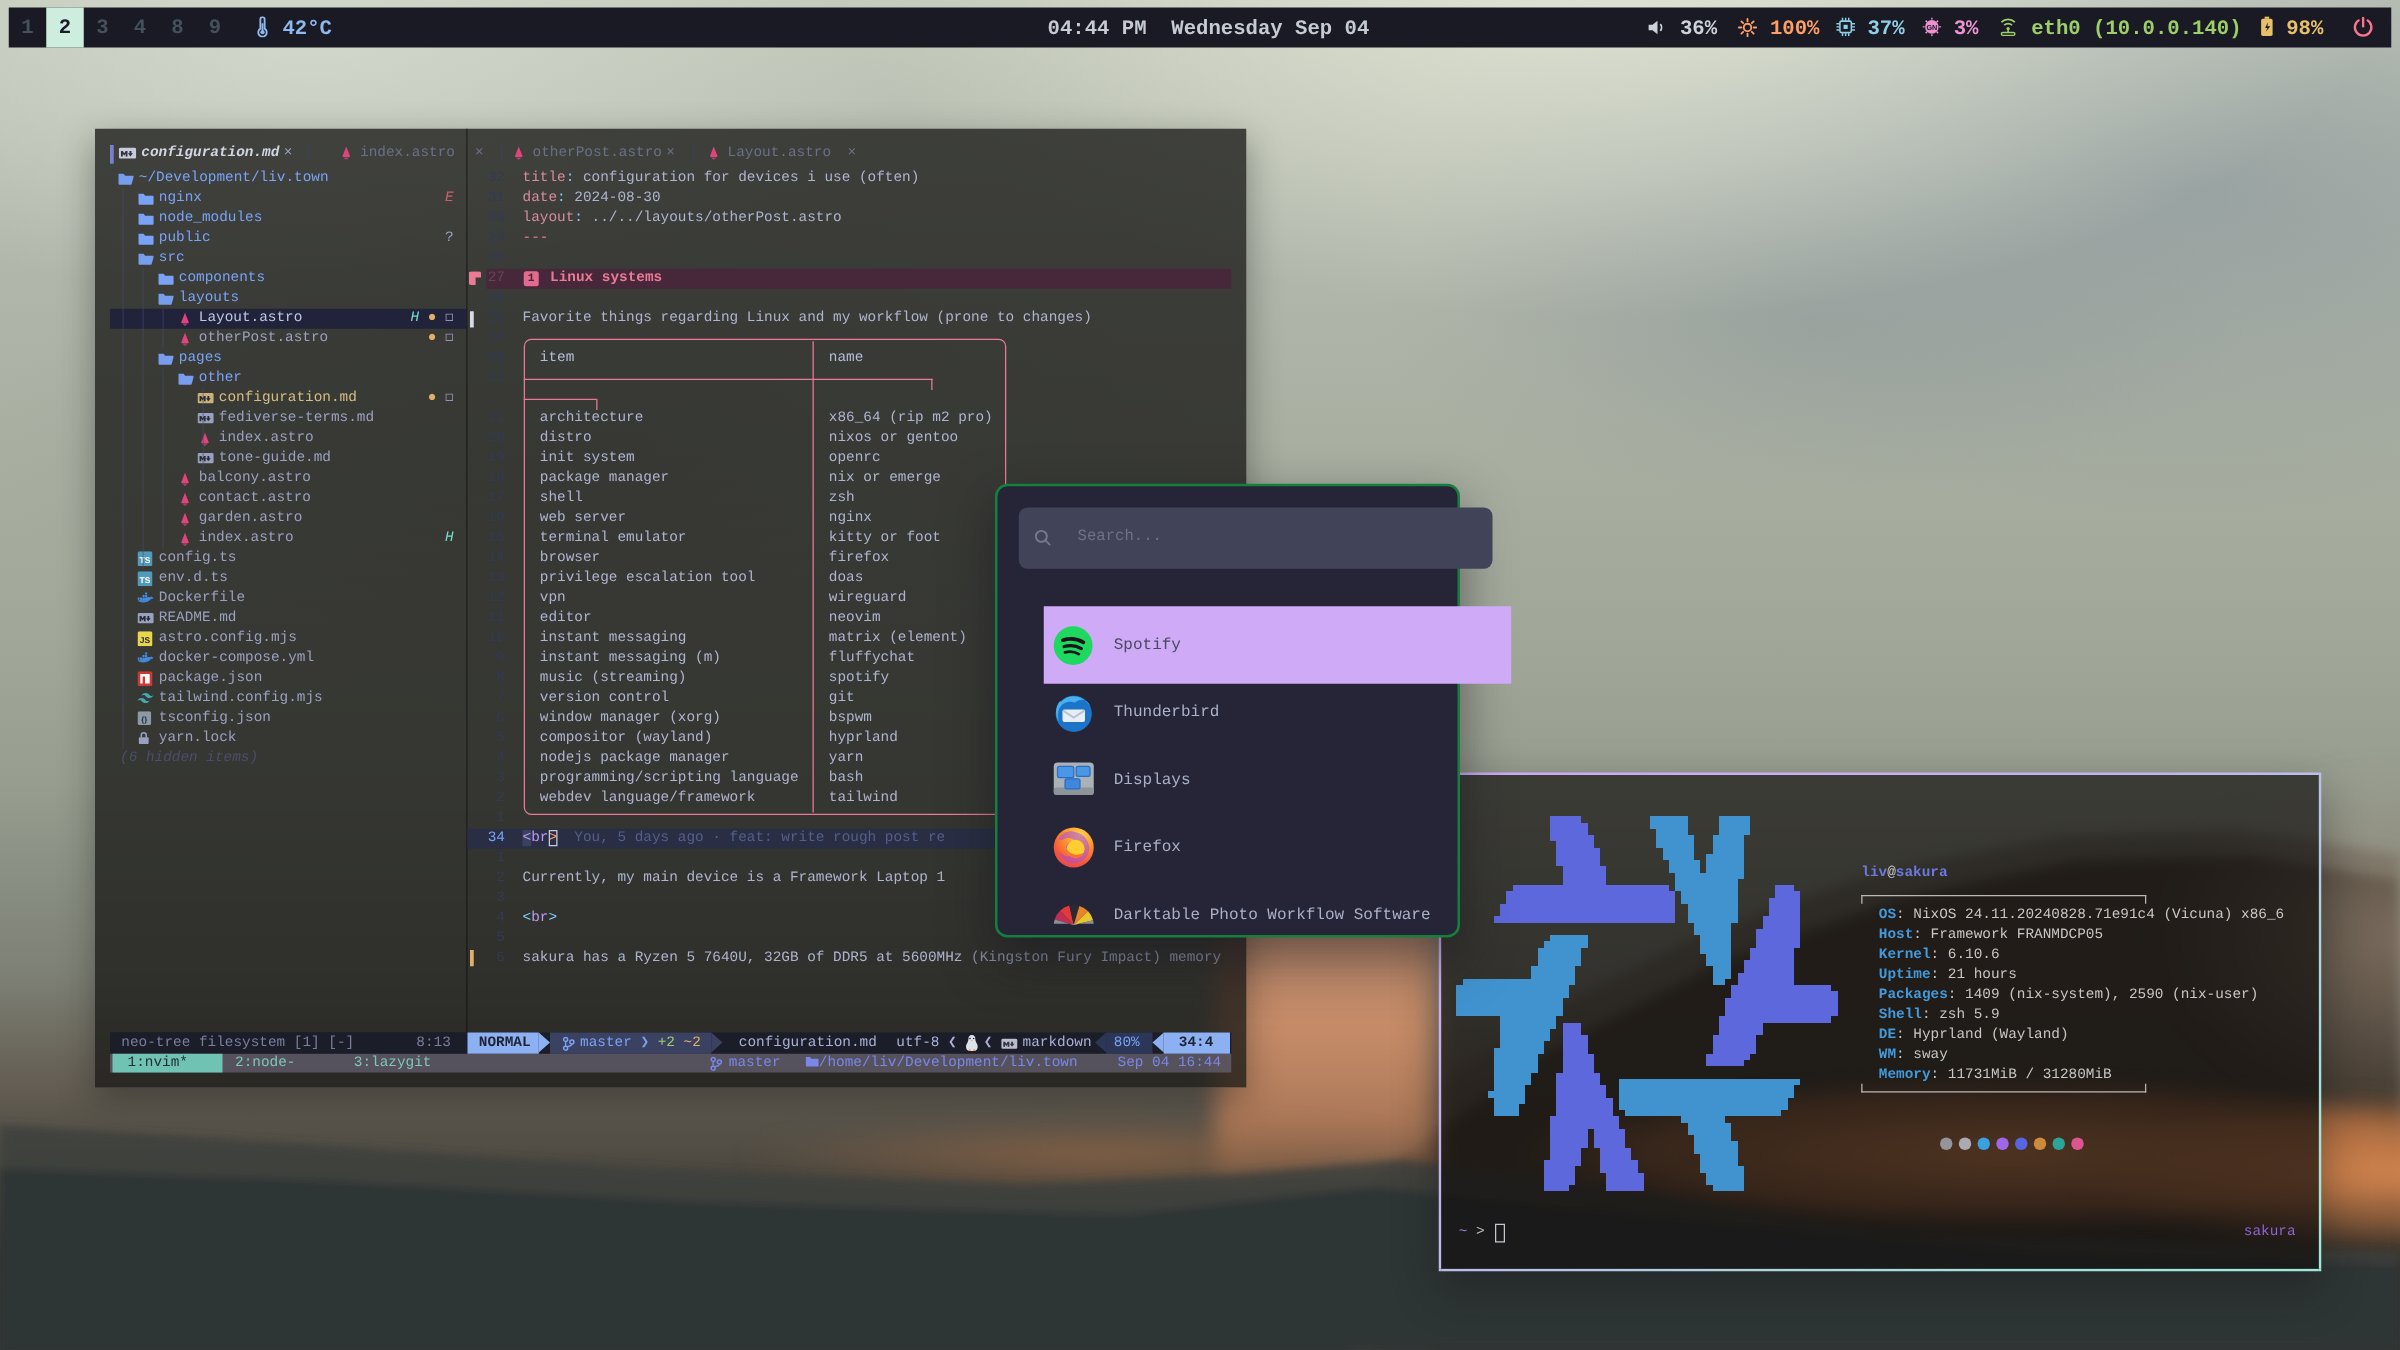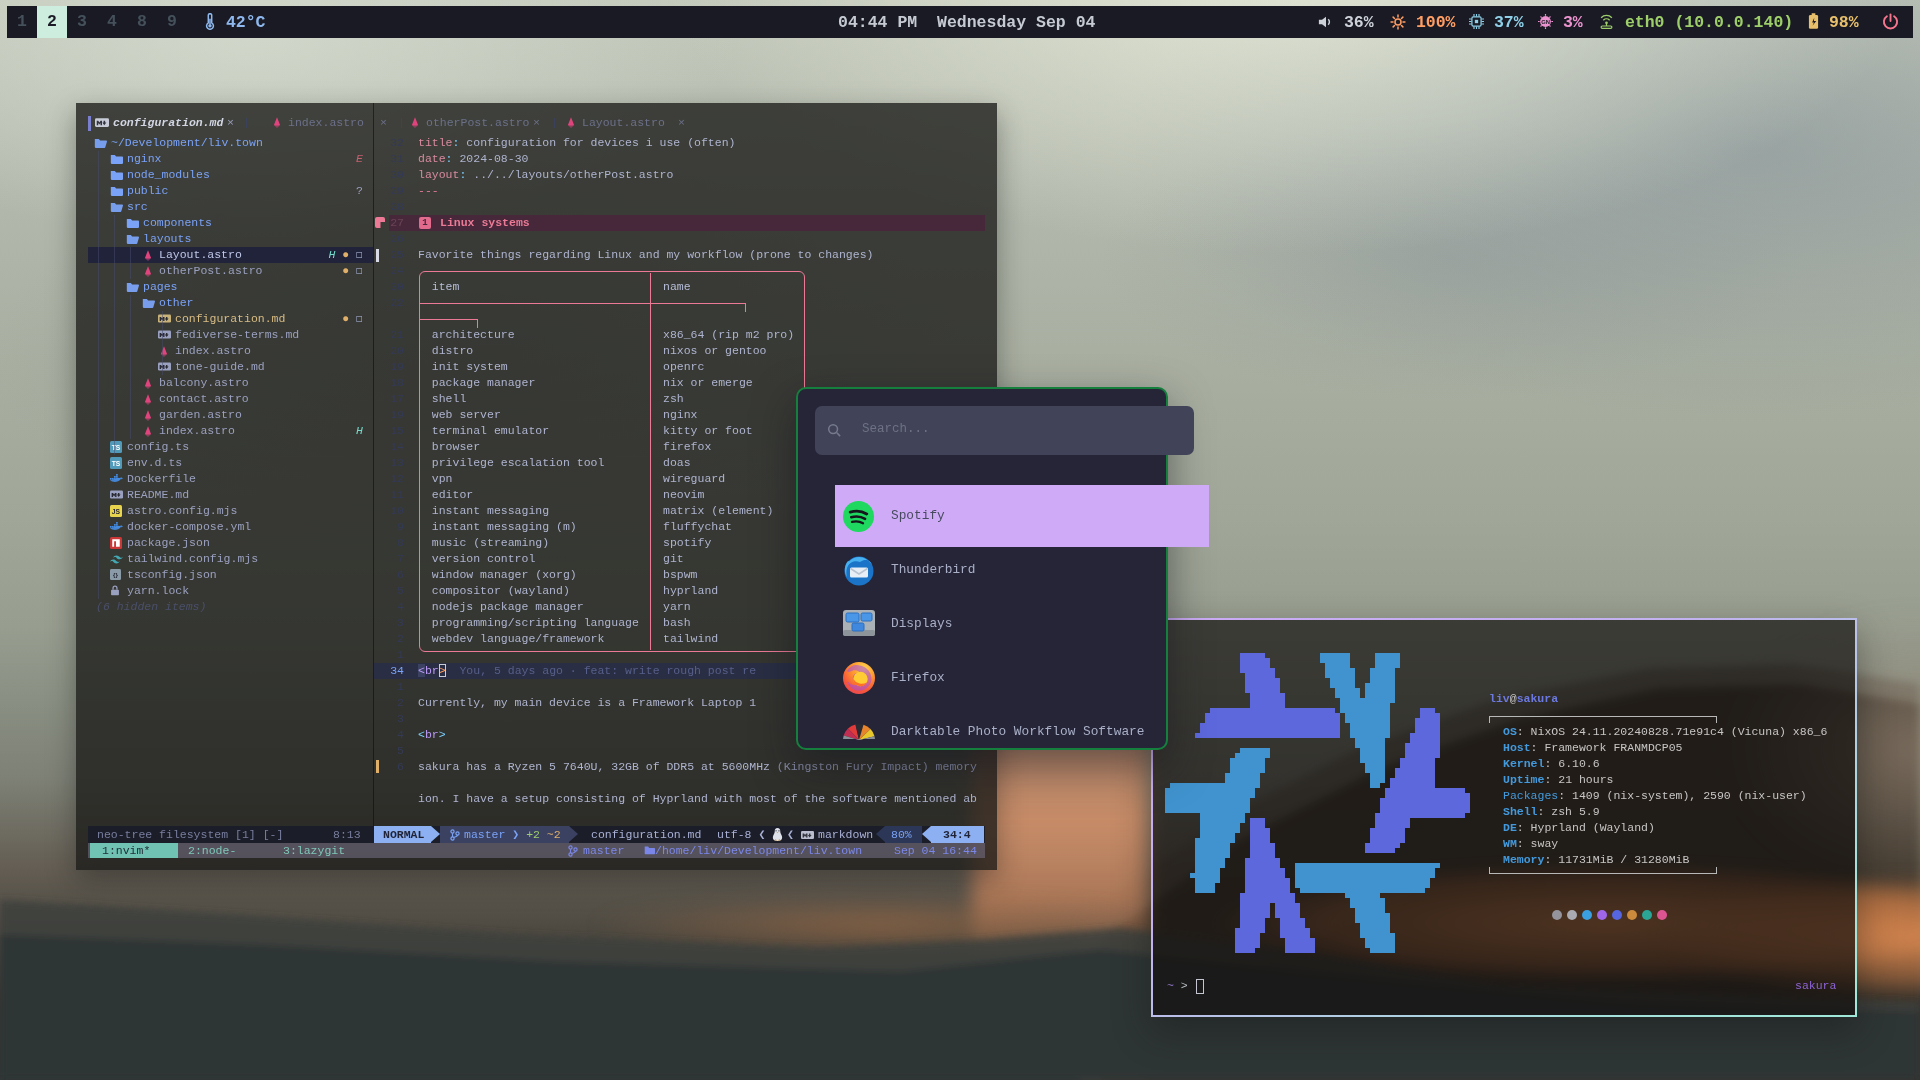--- a/index.html
+++ b/index.html
@@ -339,21 +339,20 @@
       <div class="lt" style="top:560px"><span style="background:#3b4261;color:#bb9af7">&lt;</span><span style="color:#bb9af7">br</span><span style="color:#ff9e64;outline:1.2px solid #c8ccd8;outline-offset:-1px">&gt;</span><span style="color:#565f89">  You, 5 days ago · feat: write rough post re</span></div>
       <div class="ln" style="top:576px;color:#333a55">1</div>
       <div class="ln" style="top:592px;color:#333a55">2</div>
       <div class="lt" style="top:592px"><span style="color:#aeb4cf">Currently, my main device is a Framework Laptop 1</span></div>
       <div class="ln" style="top:608px;color:#333a55">3</div>
       <div class="ln" style="top:624px;color:#333a55">4</div>
       <div class="lt" style="top:624px"><span style="color:#7dcfff">&lt;</span><span style="color:#bb9af7">br</span><span style="color:#7dcfff">&gt;</span></div>
       <div class="ln" style="top:640px;color:#333a55">5</div>
       <div class="ln" style="top:656px;color:#333a55">6</div>
       <div class="lt" style="top:656px"><span style="color:#aeb4cf">sakura has a Ryzen 5 7640U, 32GB of DDR5 at 5600MHz </span><span style="color:#878da8">(Kingston Fury Impact) memory</span></div>
-      <div class="lt" style="top:688px"><span style="color:#aeb4cf">ion. I have a setup consisting of Hyprland with most of the software mentioned ab</span></div>
   <div id="stat"><div class="seg" style="left:0;width:286px;background:#1b1d28"><span style="position:absolute;left:9px;color:#787e9e">neo-tree filesystem [1] [-]</span><span style="position:absolute;left:245px;color:#787e9e">8:13</span></div><div class="seg" style="left:286px;width:57px;background:#8cb0f2"></div><div class="seg" style="left:343px;width:0;height:0;border-top:8.5px solid transparent;border-bottom:8.5px solid transparent;border-left:9px solid #8cb0f2"></div><div class="seg" style="left:295px;color:#1f2335;font-weight:bold">NORMAL</div><div class="seg" style="left:352px;width:129px;background:#3b4261"></div><div class="seg" style="left:481px;width:0;height:0;border-top:8.5px solid transparent;border-bottom:8.5px solid transparent;border-left:9px solid #3b4261"></div><svg width="10" height="12" viewBox="0 0 10 12" style="position:absolute;left:362px;top:3px">
           <circle cx="2.5" cy="2.5" r="1.6" fill="none" stroke="#7aa2f7" stroke-width="1.2"></circle>
           <circle cx="2.5" cy="9.5" r="1.6" fill="none" stroke="#7aa2f7" stroke-width="1.2"></circle>
           <circle cx="7.5" cy="4.5" r="1.6" fill="none" stroke="#7aa2f7" stroke-width="1.2"></circle>
           <path d="M2.5 4.2v3.7M7.5 6.1c0 2-2.5 1.6-4 2.4" fill="none" stroke="#7aa2f7" stroke-width="1.1"></path>
         </svg><div class="seg" style="left:376px;color:#7aa2f7">master ❯ <span style="color:#9ece6a">+2</span> <span style="color:#e0af68">~2</span></div><div class="seg" style="left:503px;color:#a9b1d6">configuration.md</div><div class="seg" style="left:629px;color:#a9b1d6">utf-8 ❮</div><svg width="11" height="13" viewBox="0 0 12 14" style="position:absolute;left:684px;top:2px">
           <path d="M6 0C3.8 0 3 1.6 3 3.2c0 1.8-.6 3-1.6 4.8C.4 9.8 1 13 3 13.6c.8.3 1.8.4 3 .4s2.2-.1 3-.4c2-.6 2.6-3.8 1.6-5.6C9.6 6.2 9 5 9 3.2 9 1.6 8.2 0 6 0z" fill="#dde1ea"></path>
           <circle cx="4.4" cy="3" r=".7" fill="#1a1b26"></circle>
           <circle cx="7.6" cy="3" r=".7" fill="#1a1b26"></circle>
           <path d="M5 4.4h2L6 5.6z" fill="#e8a33c"></path>
@@ -382,21 +381,21 @@
         <div style="position:absolute;left:336px;top:96px;width:228px;height:1.3px;background:#b9b8b8"></div>
         <div style="position:absolute;left:336px;top:96px;width:1.3px;height:7px;background:#b9b8b8"></div>
         <div style="position:absolute;left:563px;top:96px;width:1.3px;height:7px;background:#b9b8b8"></div>
         <div style="position:absolute;left:336px;top:253px;width:228px;height:1.3px;background:#b9b8b8"></div>
         <div style="position:absolute;left:336px;top:247px;width:1.3px;height:7px;background:#b9b8b8"></div>
         <div style="position:absolute;left:563px;top:247px;width:1.3px;height:7px;background:#b9b8b8"></div>
         <div class="fl" style="left:350px;top:104px"><span style="color:#429add;font-weight:bold">OS</span><span style="color:#c7c6c5">: NixOS 24.11.20240828.71e91c4 (Vicuna) x86_6</span></div>
         <div class="fl" style="left:350px;top:120px"><span style="color:#429add;font-weight:bold">Host</span><span style="color:#c7c6c5">: Framework FRANMDCP05</span></div>
         <div class="fl" style="left:350px;top:136px"><span style="color:#429add;font-weight:bold">Kernel</span><span style="color:#c7c6c5">: 6.10.6</span></div>
         <div class="fl" style="left:350px;top:152px"><span style="color:#429add;font-weight:bold">Uptime</span><span style="color:#c7c6c5">: 21 hours</span></div>
-        <div class="fl" style="left:350px;top:168px"><span style="color:#429add;font-weight:normal">Packages</span><span style="color:#c7c6c5">: 1409 (nix-system), 2590 (nix-user)</span></div>
+        <div class="fl" style="left:350px;top:168px"><span style="color:#429add;font-weight:bold">Packages</span><span style="color:#c7c6c5">: 1409 (nix-system), 2590 (nix-user)</span></div>
         <div class="fl" style="left:350px;top:184px"><span style="color:#429add;font-weight:bold">Shell</span><span style="color:#c7c6c5">: zsh 5.9</span></div>
         <div class="fl" style="left:350px;top:200px"><span style="color:#429add;font-weight:bold">DE</span><span style="color:#c7c6c5">: Hyprland (Wayland)</span></div>
         <div class="fl" style="left:350px;top:216px"><span style="color:#429add;font-weight:bold">WM</span><span style="color:#c7c6c5">: sway</span></div>
         <div class="fl" style="left:350px;top:232px"><span style="color:#429add;font-weight:bold">Memory</span><span style="color:#c7c6c5">: 11731MiB / 31280MiB</span></div>
         <div style="position:absolute;left:399px;top:287px"><span style="display:inline-block;width:10px;height:10px;border-radius:50%;background:#95939b;margin-right:5px"></span><span style="display:inline-block;width:10px;height:10px;border-radius:50%;background:#aaaab2;margin-right:5px"></span><span style="display:inline-block;width:10px;height:10px;border-radius:50%;background:#3aa0e0;margin-right:5px"></span><span style="display:inline-block;width:10px;height:10px;border-radius:50%;background:#a066e8;margin-right:5px"></span><span style="display:inline-block;width:10px;height:10px;border-radius:50%;background:#5666e0;margin-right:5px"></span><span style="display:inline-block;width:10px;height:10px;border-radius:50%;background:#cc8a3c;margin-right:5px"></span><span style="display:inline-block;width:10px;height:10px;border-radius:50%;background:#2aa596;margin-right:5px"></span><span style="display:inline-block;width:10px;height:10px;border-radius:50%;background:#dd5590;margin-right:5px"></span></div>
         <div class="fl" style="left:14px;top:358px"><span style="color:#9d7cd8">~</span> <span style="color:#b9bcc6">&gt;</span></div>
         <div style="position:absolute;left:43px;top:359px;width:8px;height:15px;border:1.4px solid #c4c7d2"></div>
         <div class="fl" style="left:642px;top:358px"><span style="color:#8d63d6">sakura</span></div>
 </div>
     </div>

